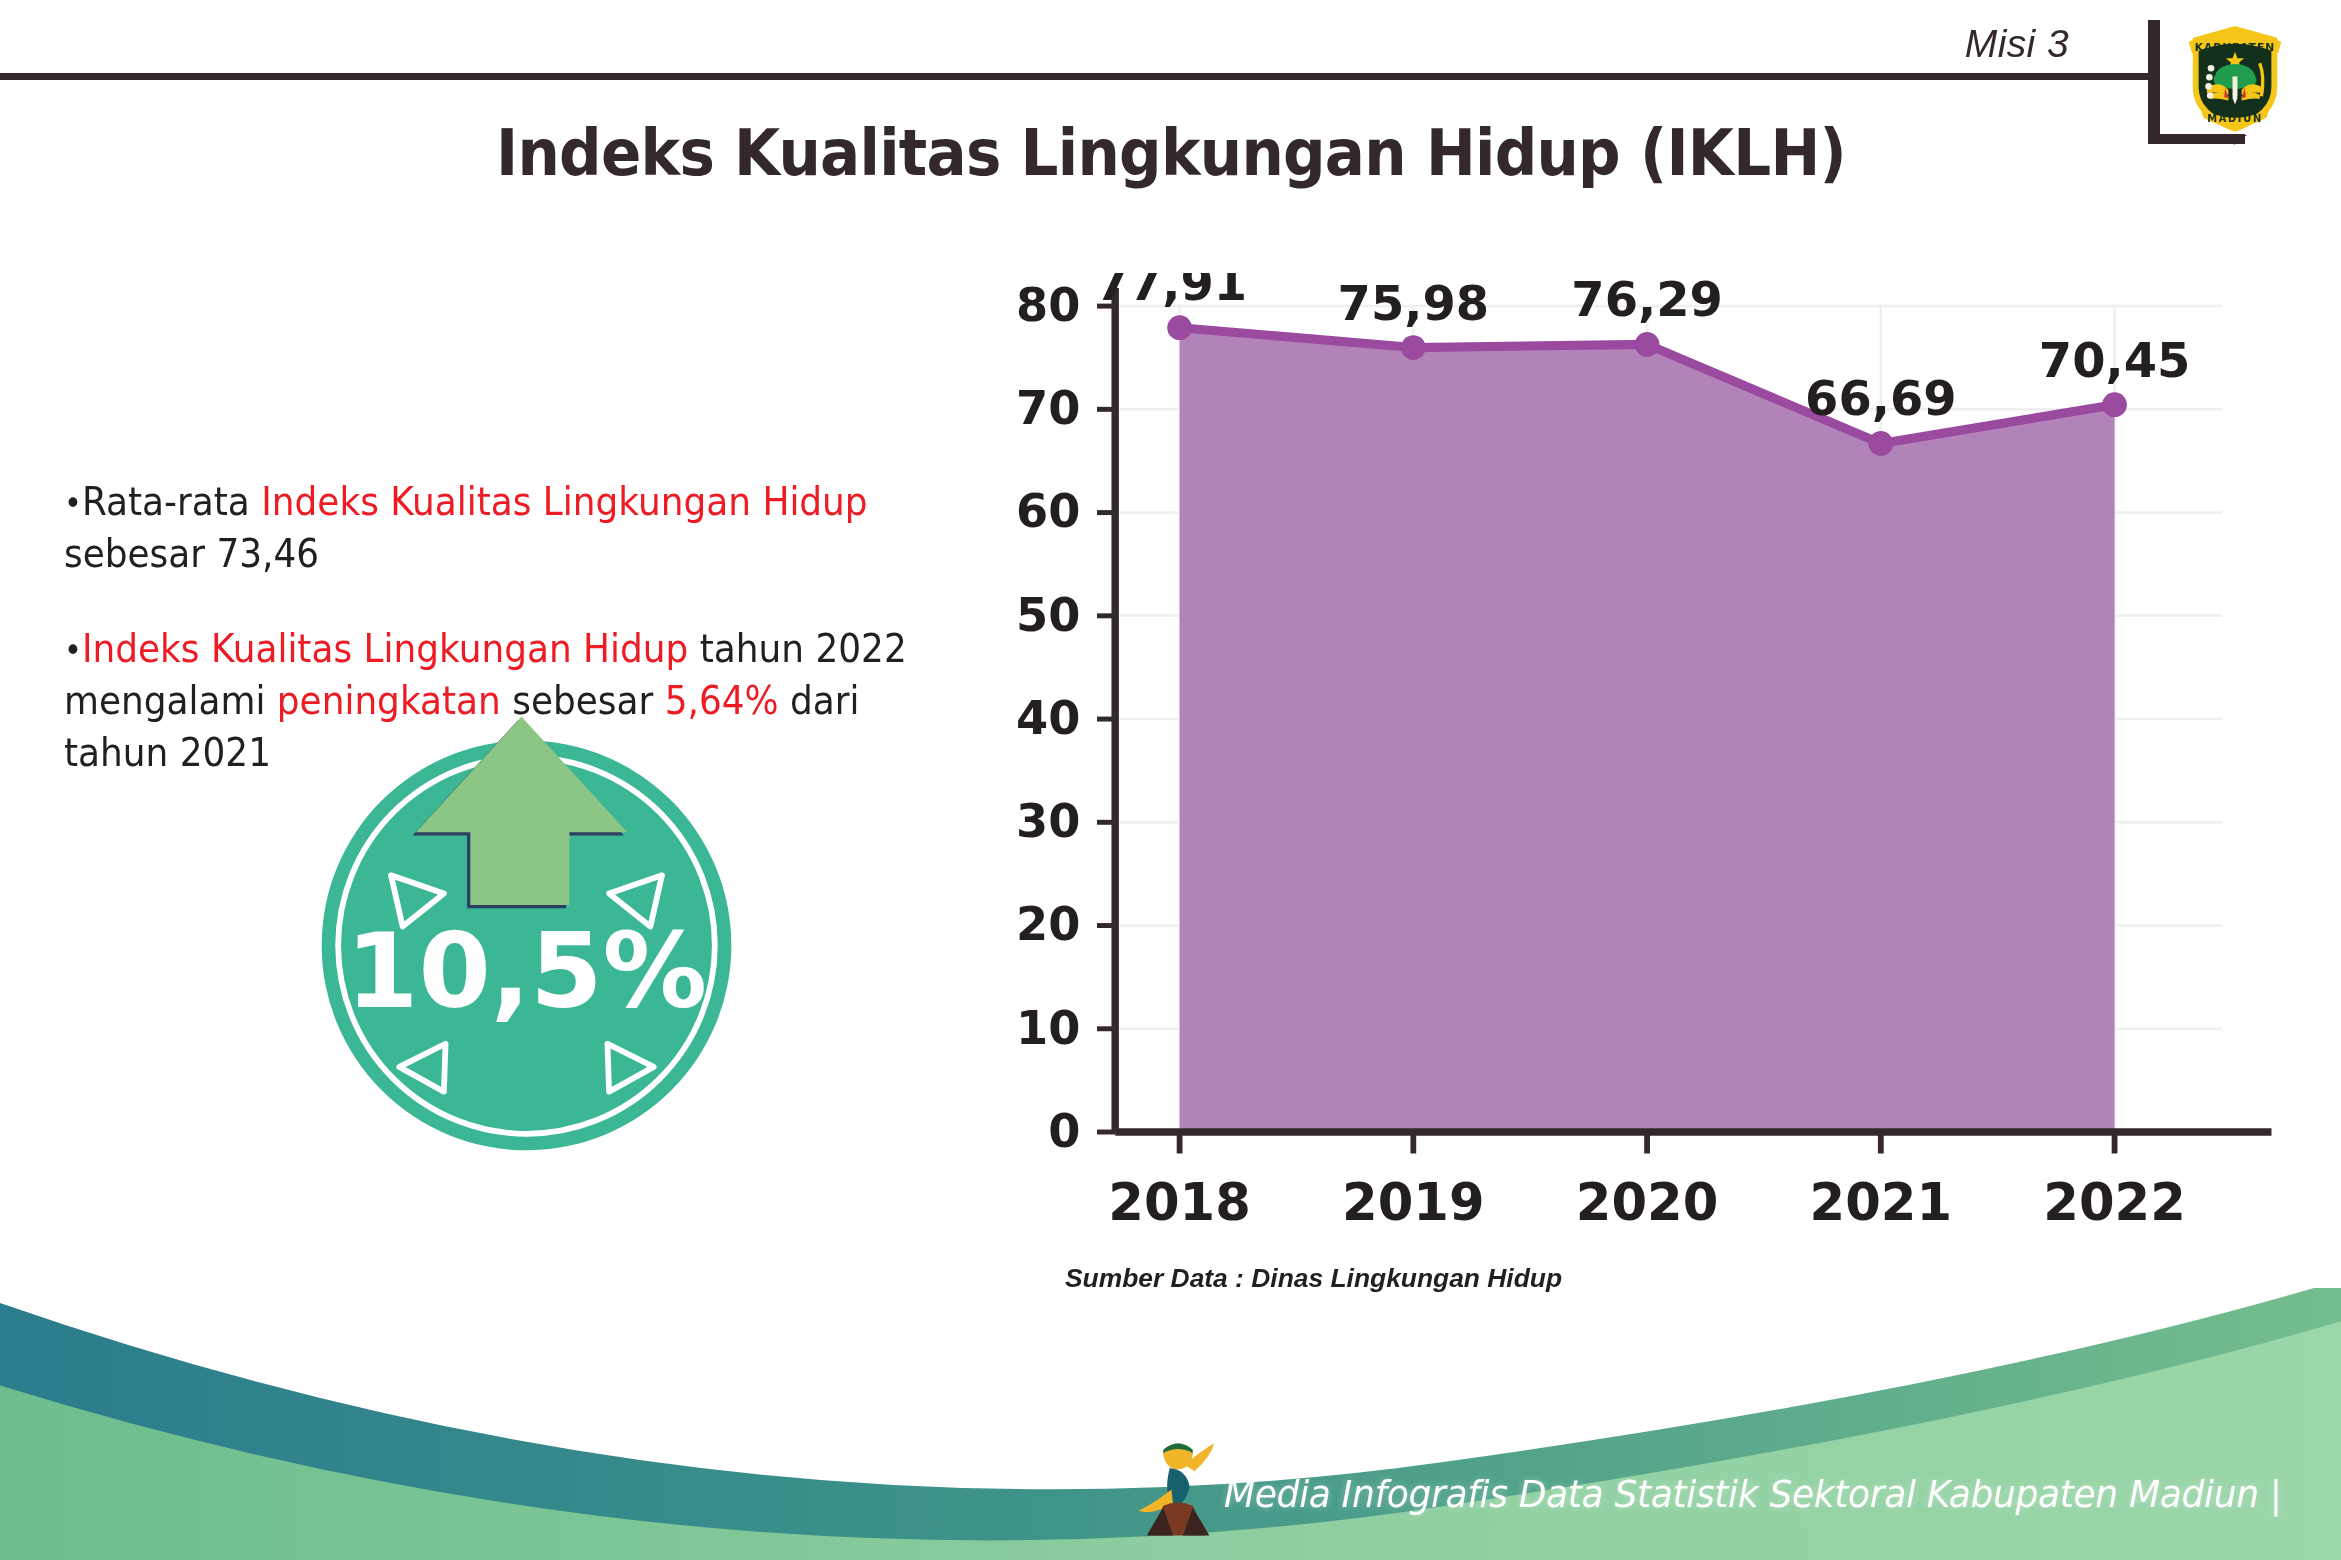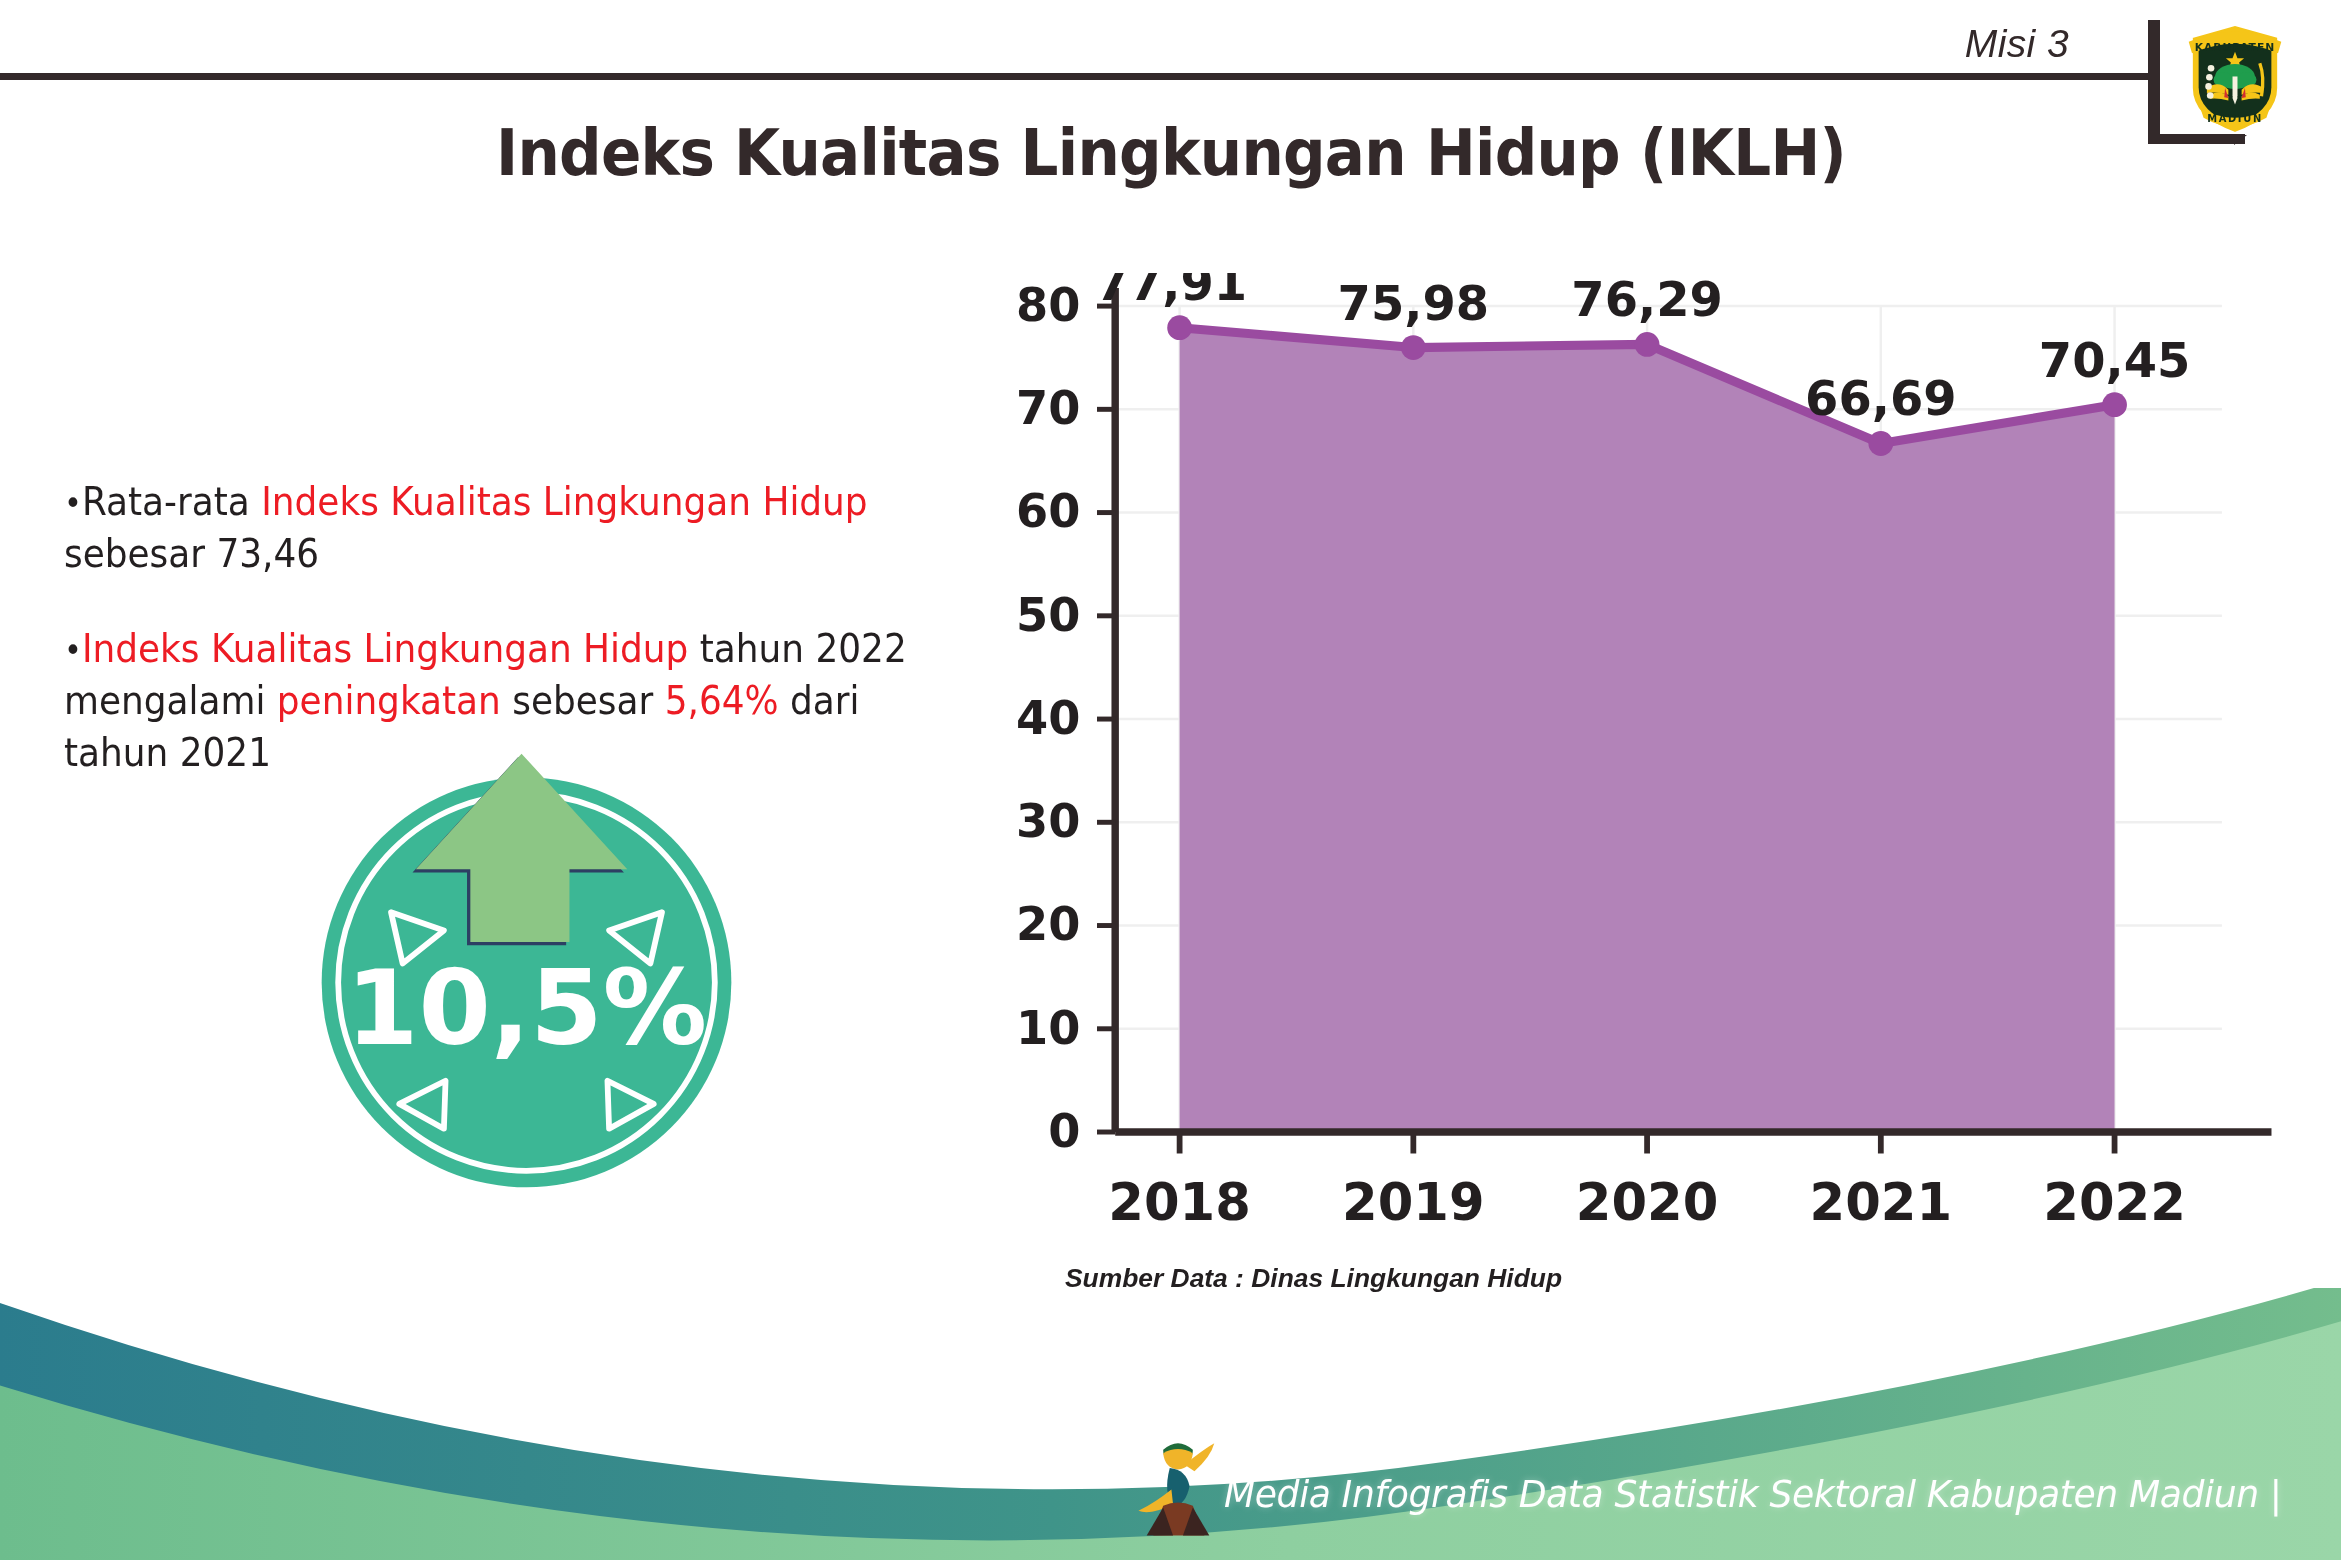--- a/index.html
+++ b/index.html
@@ -56,21 +56,21 @@
     color:#231f20;
     font-family:"DejaVu Sans", sans-serif;
     transform:scaleX(0.92); transform-origin:left top;
   }
   #bullet-1 { top:476px; }
   #bullet-2 { top:623px; }
   .bullet-block .dot { font-size:33px; }
   .hl { color:#ed1c24; }
 
   
-  #badge { position:absolute; left:320px; top:747px; width:413px; height:442px; }
+  #badge { position:absolute; left:320px; top:710px; width:413px; height:442px; }
 
   
   #chart-area { position:absolute; left:950px; top:273px; width:1338px; height:1016px; }
   #chart-source {
     position:absolute; left:1065px; top:1263px;
     font-size:26.4px; font-weight:bold; font-style:italic; color:#231f20;
     font-family:"Liberation Sans", sans-serif;
   }
 
   

